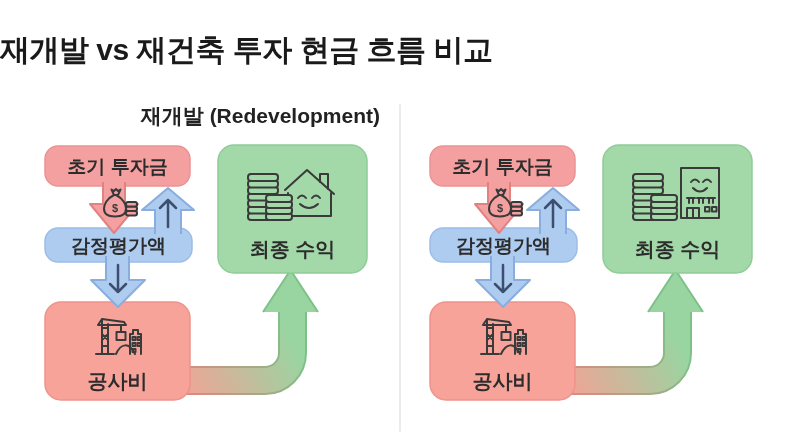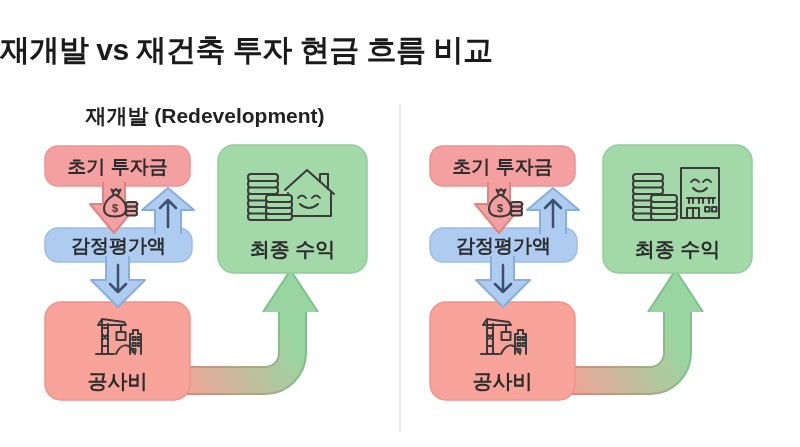--- a/index.html
+++ b/index.html
@@ -13,21 +13,21 @@
     font-size:30px;font-weight:800;color:#1a1a1a;letter-spacing:-0.5px;
   }
   .divider{
     position:absolute;left:399px;top:104px;width:2px;height:328px;
     background:#ebebeb;border-radius:1px;
   }
   .col{position:absolute;top:100px;width:350px;height:340px;}
   .col.left{left:30px;}
   .col.right{left:415px;}
   .col-header{
-    position:absolute;top:2px;left:0;width:100%;text-align:center;
+    position:absolute;top:2px;left:0;width:100%;text-align:right;
     font-size:21px;font-weight:700;color:#222222;
   }
   .col svg{position:absolute;left:0;top:0;}
   text.boxlabel{
     font-family:"Liberation Sans","DejaVu Sans",sans-serif;
     font-weight:700;fill:#2c2c2c;text-anchor:middle;
   }
   text.s19{font-size:19px;}
   text.s20{font-size:20px;}
   .ic{fill:none;stroke:#3a3a3a;stroke-width:2;stroke-linecap:round;stroke-linejoin:round;}

